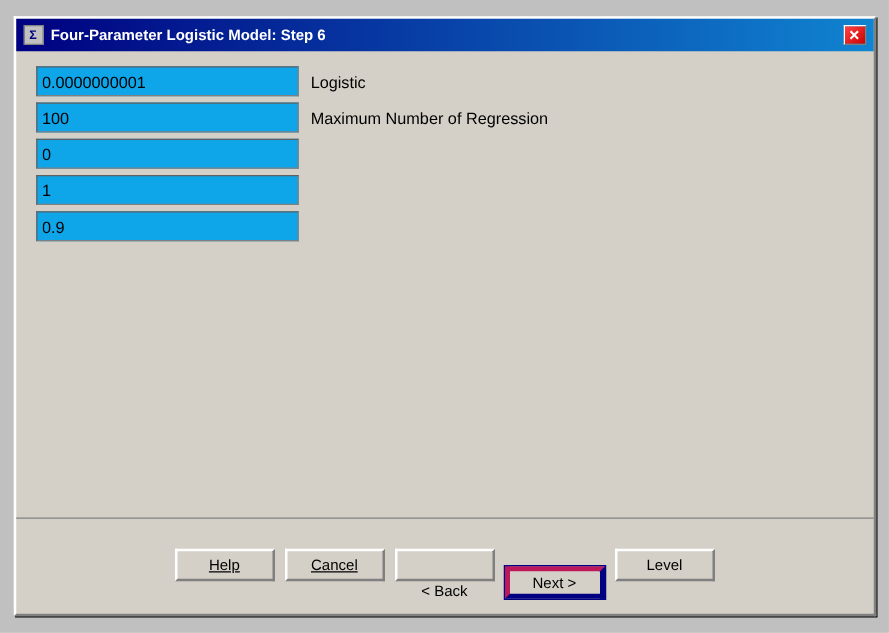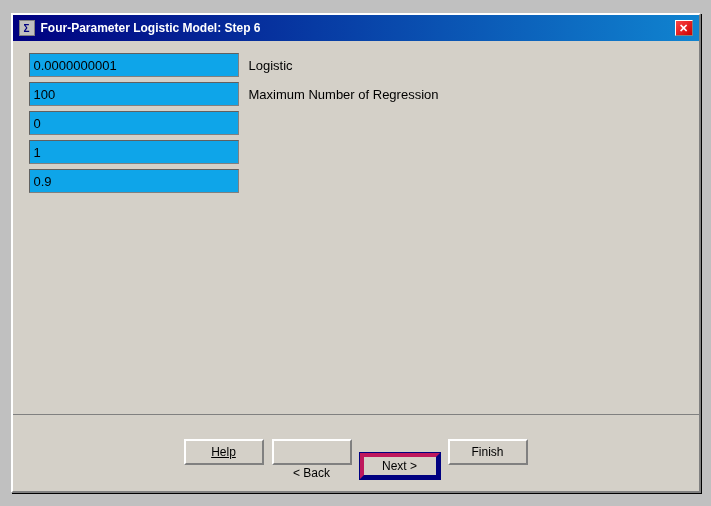--- a/index.html
+++ b/index.html
@@ -224,23 +224,26 @@
       <div class="form-row">
         <input class="form-input" type="text" value="0.9" style="">
       </div>
     </div>
   </div>
 
   <div class="button-bar">
     <button class="btn btn-help">
       <span>Help</span>
     </button>
+    <button class="btn btn-cancel">
+      <span>Cancel</span>
+    </button>
     <button class="btn btn-back">
       <span>&lt; Back</span>
     </button>
     <button class="btn btn-next btn-focused">
       <span>Next &gt;</span>
     </button>
     <button class="btn btn-finish">
-      <span>Finish</span>
+      <span>Level</span>
     </button>
   </div>
 </div>
 
 </body></html>

